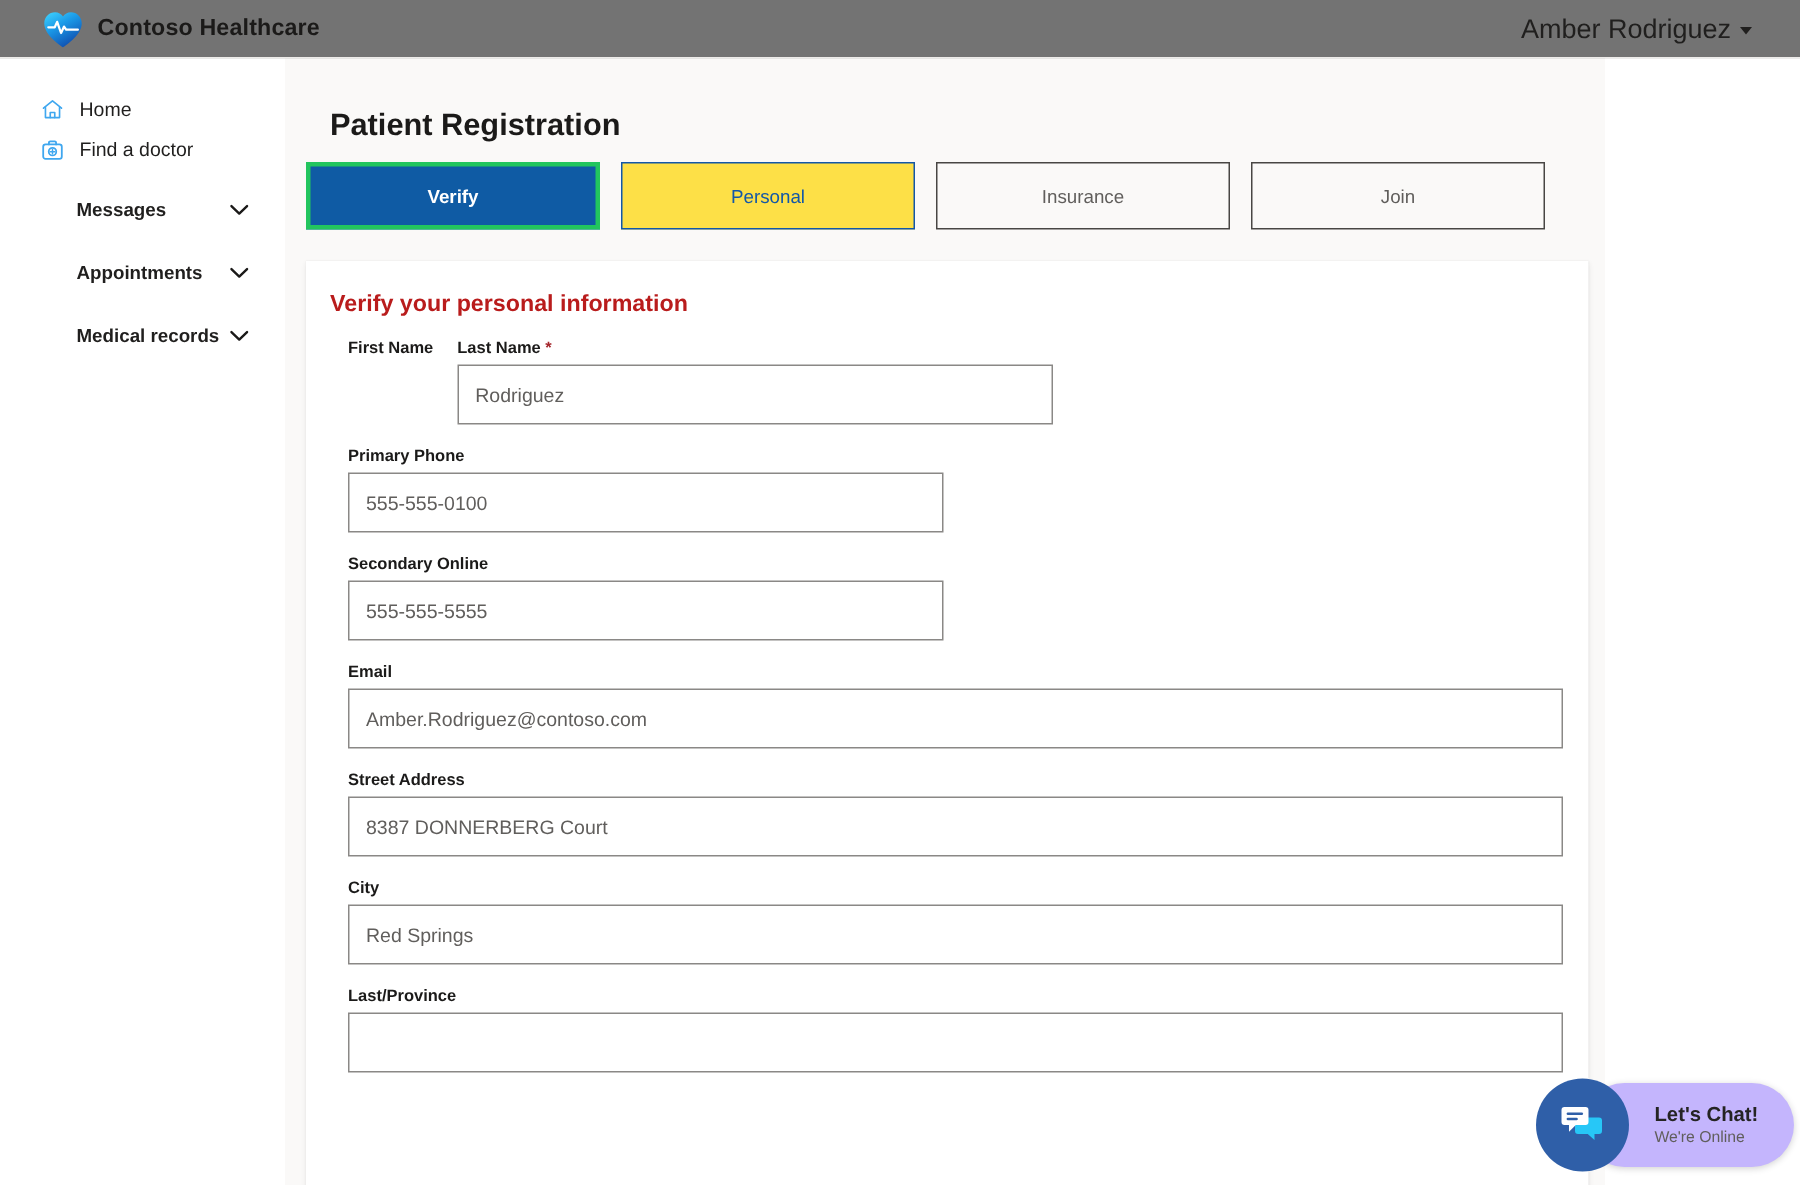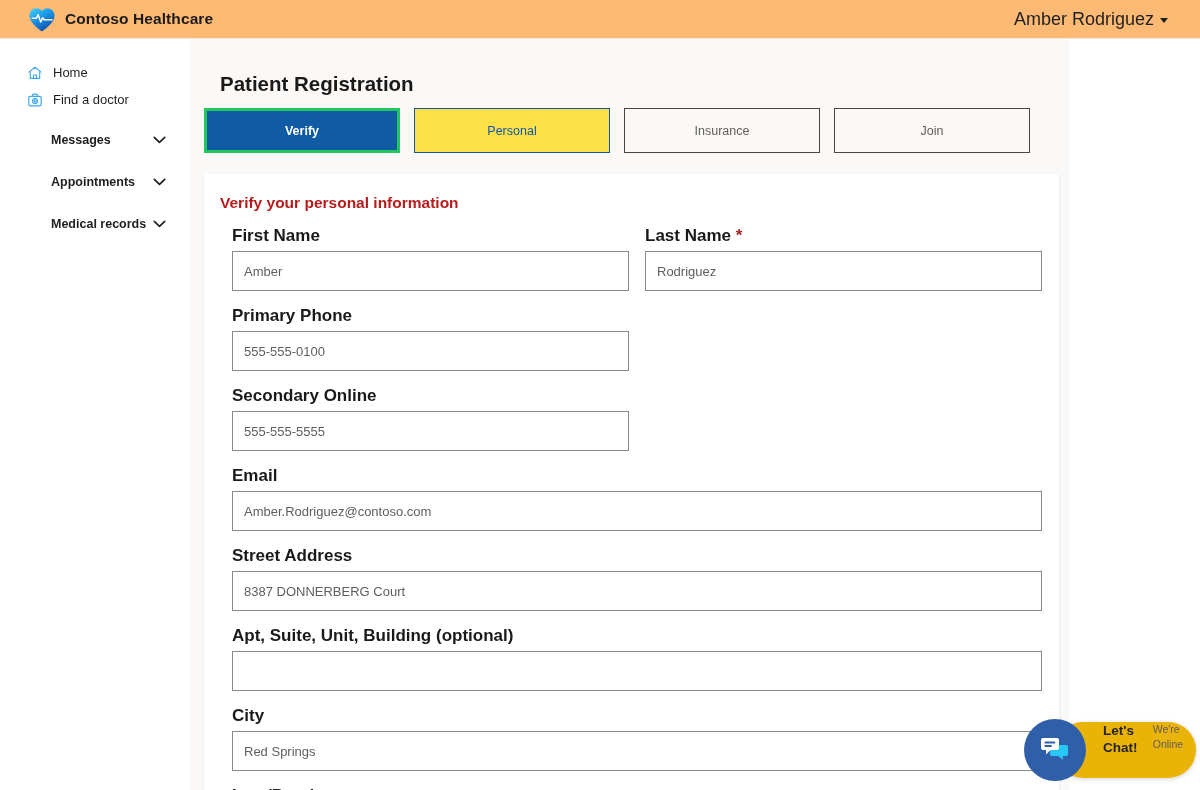--- a/index.html
+++ b/index.html
@@ -9,21 +9,21 @@
     overflow: hidden;
     background: #ffffff;
     font-family: "Liberation Sans", sans-serif;
     color: #201f1e;
   }
 
   
   .topbar {
     position: absolute; top: 0; left: 0;
     width: 1200px; height: 39px;
-    background: #fdba74;
+    background: #737373;
     border-bottom: 1px solid #edebe9;
     display: flex; align-items: center;
   }
   .brand { display: flex; align-items: center; gap: 9px; margin-left: 28px; }
   .brand-logo { width: 28px; height: 27px; display: block; }
   .brand-name {
     font-size: 15.5px; font-weight: 600; color: #1b1a19; letter-spacing: .1px;
   }
   .topbar-right {
     margin-left: auto; margin-right: 32px;
@@ -99,21 +99,21 @@
   }
   .card-head {
     font-size: 15.5px; font-weight: 600; color: #b91c1c;
     padding: 20px 0 0 16px;
   }
   .form { padding: 14px 28px 20px 28px; }
 
   .row { display: flex; gap: 16px; }
   .field { margin-bottom: 15px; }
   .field-label {
-    font-size: 17px; font-weight: 700; color: #1b1a19;
+    font-size: 11px; font-weight: 700; color: #1b1a19;
     margin-bottom: 5px; display: block;
   }
   .req { color: #a4262c; font-weight: 700; }
   .input {
     height: 40px; width: 100%;
     border: 1px solid #8a8886;
     background: #ffffff;
     font-family: "Liberation Sans", sans-serif;
     font-size: 13px; color: #605e5c;
     padding: 0 11px;
@@ -127,24 +127,24 @@
   
   .chat {
     position: absolute; top: 719px; left: 1024px;
     width: 172px; height: 62px;
     display: flex; align-items: center;
     cursor: pointer;
   }
   .chat-pill {
     position: absolute; left: 31px; top: 3px;
     width: 141px; height: 56px;
-    background: #eab308;
+    background: #c4b5fd;
     border-radius: 28px;
     box-shadow: 0 1px 5px rgba(0,0,0,.18);
-    display: flex; justify-content: center;
+    display: flex; flex-direction: column; justify-content: center;
     padding-left: 48px;
   }
   .chat-title { font-size: 13.5px; font-weight: 700; color: #252423; line-height: 17px; }
   .chat-sub   { font-size: 10.5px; color: #605e5c; line-height: 15px; }
   .chat-bubble-btn {
     position: absolute; left: 0; top: 0;
     width: 62px; height: 62px; border-radius: 50%;
     background: #2f5fa8;
     display: flex; align-items: center; justify-content: center;
     z-index: 2;
@@ -243,21 +243,20 @@
   </div>
 
   <section class="card">
     <div class="card-head">Verify your personal information</div>
 
     <form class="form">
 
       <div class="row">
         <div class="field">
           <label class="field-label">First Name</label>
-          <input class="input w-half" type="text" value="Amber" style="">
         </div>
         <div class="field">
           <label class="field-label"><span>Last Name</span> <span class="req">*</span></label>
           <input class="input w-half" type="text" value="Rodriguez" style="">
         </div>
       </div>
 
       <div class="field">
         <label class="field-label">Primary Phone</label>
         <input class="input w-mid" type="text" value="555-555-0100" style="">
@@ -271,24 +270,20 @@
       <div class="field">
         <label class="field-label">Email</label>
         <input class="input w-full" type="text" value="Amber.Rodriguez@contoso.com" style="">
       </div>
 
       <div class="field">
         <label class="field-label">Street Address</label>
         <input class="input w-full" type="text" value="8387 DONNERBERG Court" style="">
       </div>
 
-      <div class="field">
-        <label class="field-label">Apt, Suite, Unit, Building (optional)</label>
-        <input class="input w-full" type="text" value="" style="">
-      </div>
 
       <div class="field">
         <label class="field-label">City</label>
         <input class="input w-full" type="text" value="Red Springs" style="">
       </div>
 
       <div class="field">
         <label class="field-label">Last/Province</label>
         <input class="input w-full" type="text" value="" style="">
       </div>

